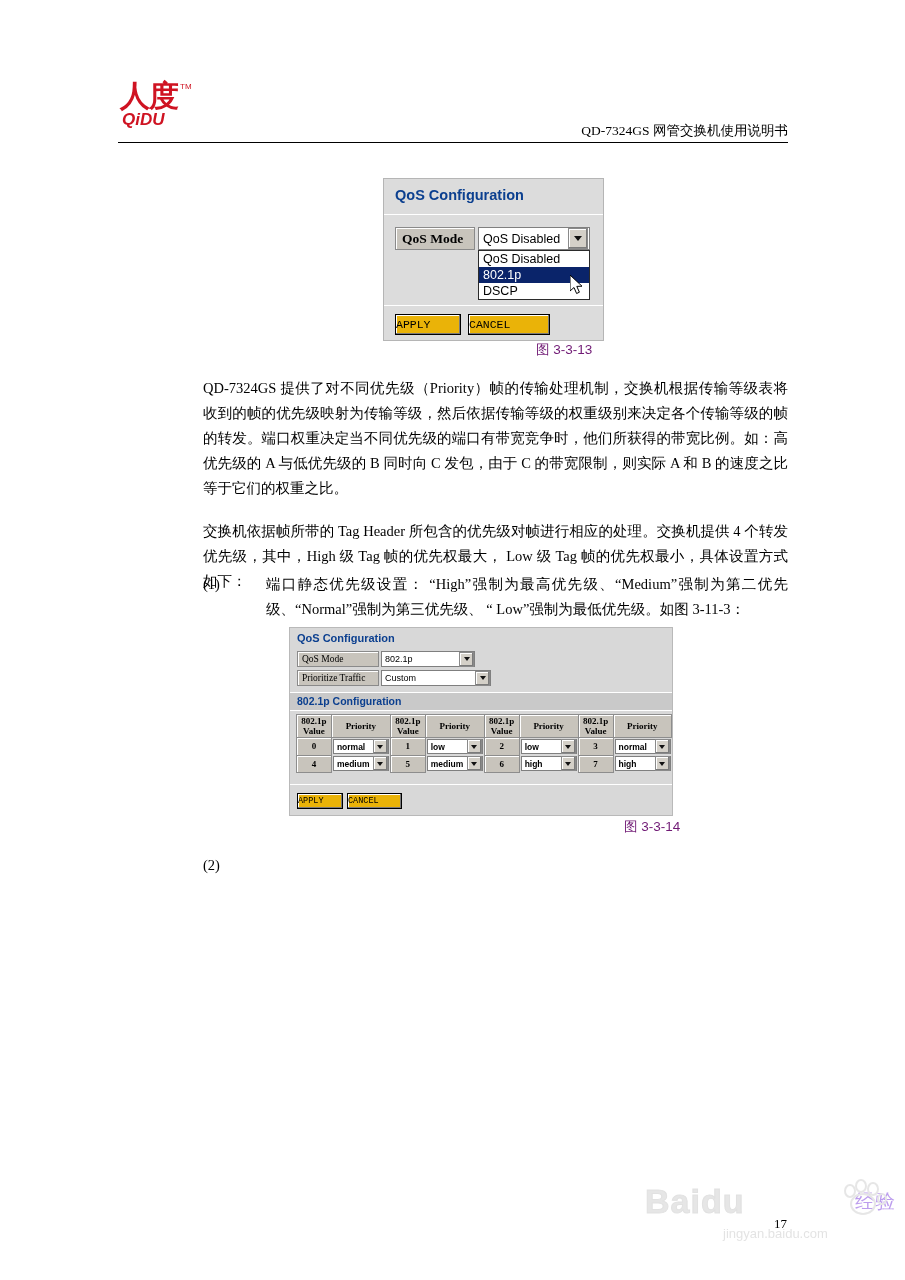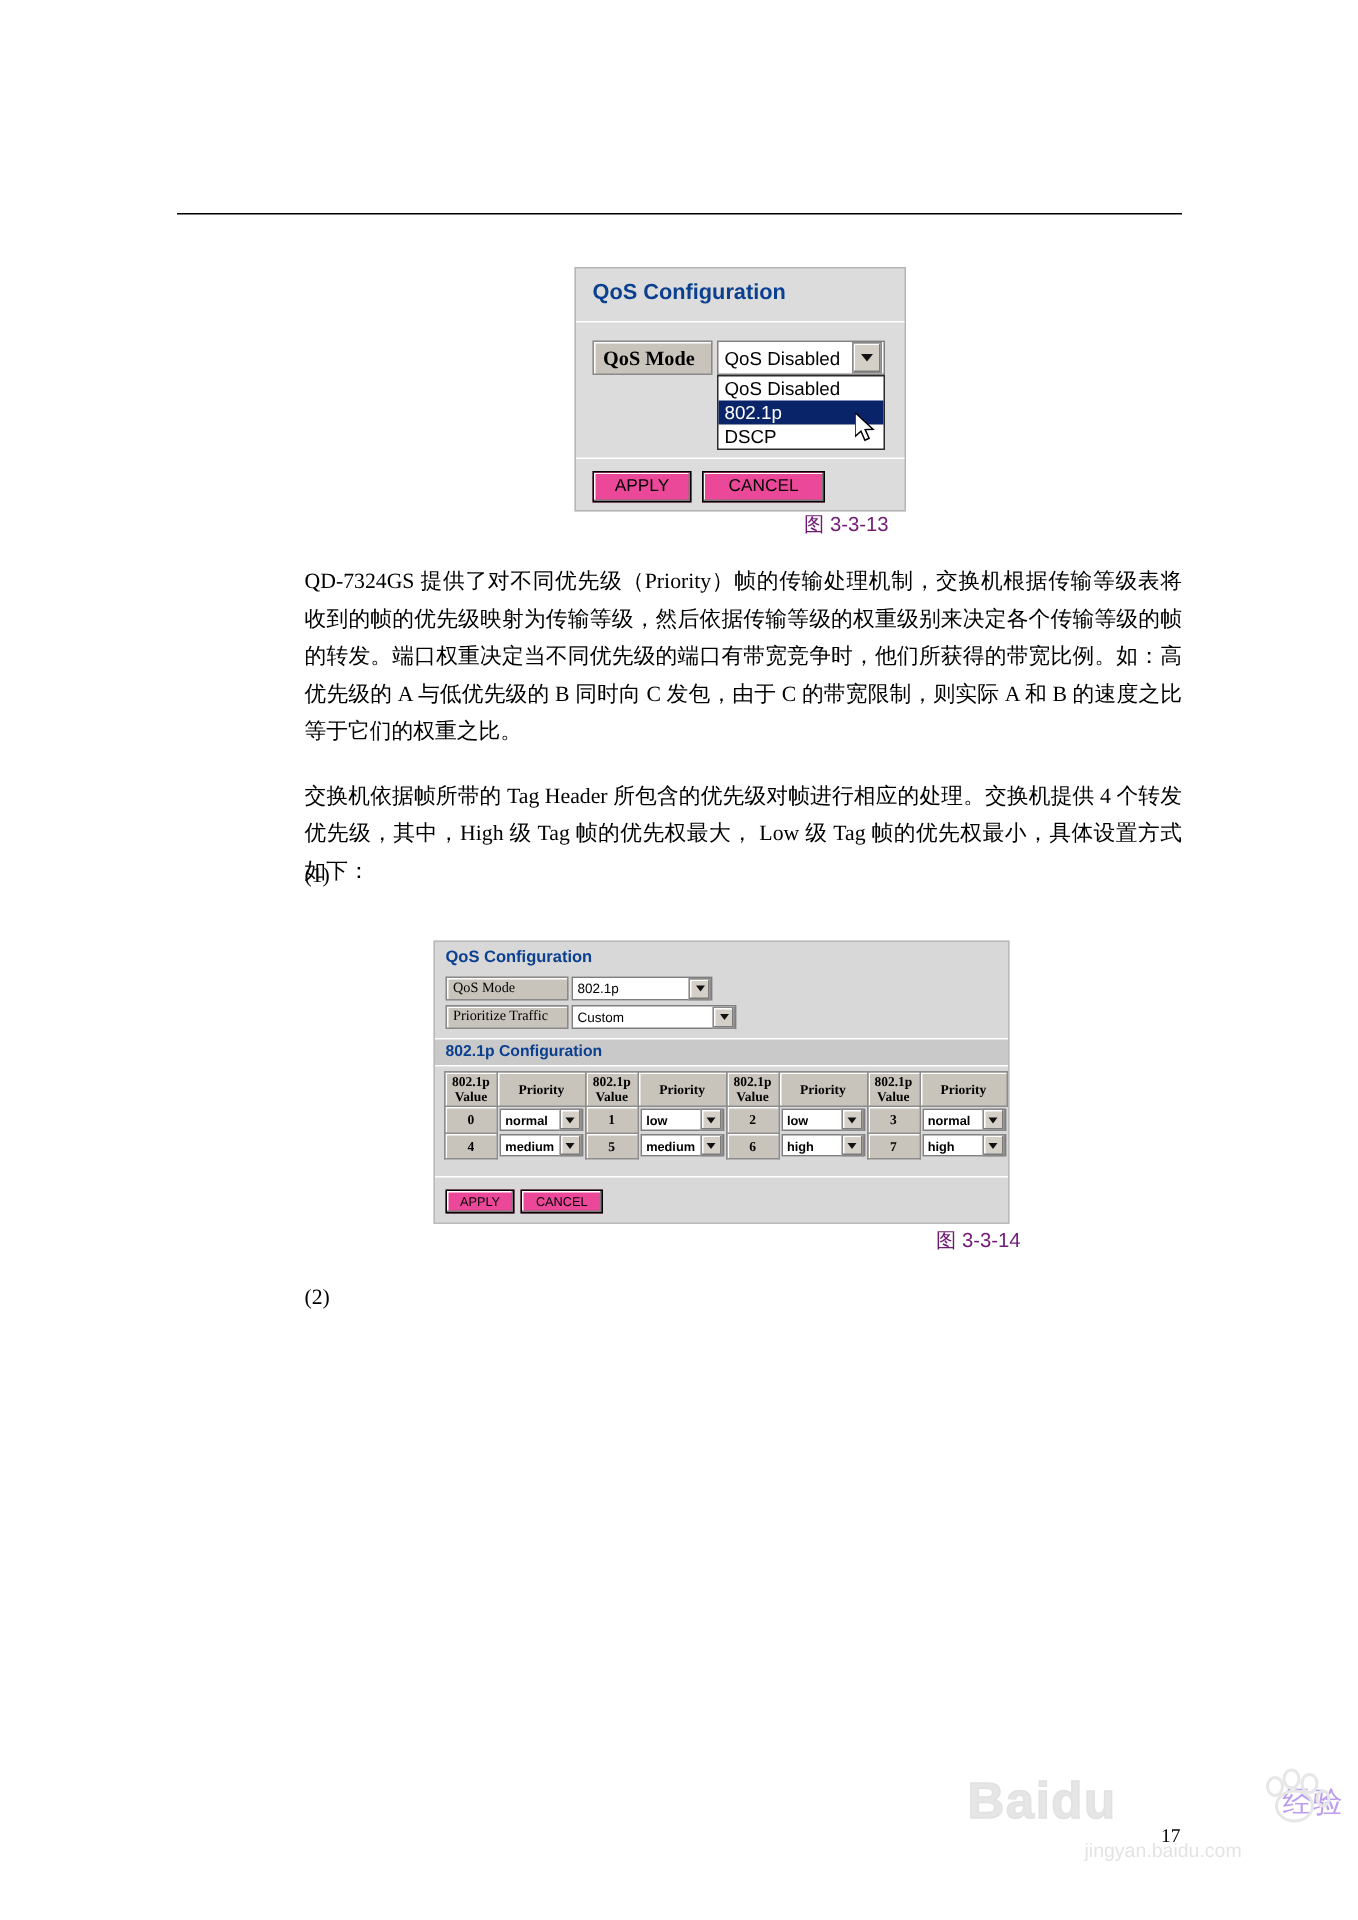--- a/index.html
+++ b/index.html
@@ -90,26 +90,25 @@
     border: 1px solid #9a9a9a;
     position: absolute;
     font-family: "Liberation Sans", sans-serif;
   }
   .panel-title {
     color: #0b3f8f;
     font-weight: bold;
     font-family: "Liberation Sans", sans-serif;
   }
   .btn {
-    background: #ec4899;
+    background: #eab308;
     border: 1px solid #000;
     box-shadow: inset -1px -1px 0 #7b7b7b, inset 1px 1px 0 #ffffff;
-    font-family: Liberation Sans, sans-serif;
-    color: #000;
-    text-align: center;
+    font-family: Liberation Mono, monospace;
+    color: #000;
     cursor: pointer;
     display: inline-block;
   }
   .cell-label {
     background: #c8c4bc;
     border: 1px solid #8a8a8a;
     box-shadow: inset 1px 1px 0 #ffffff;
     font-family: "Liberation Serif", serif;
     font-weight: bold;
     color: #000;
@@ -481,20 +480,28 @@
     position: absolute;
     left: 196px;
     top: -4px;
   }
 </style>
 </head>
 <body>
 
 <div class="page">
 
+  <div class="header">
+    <div class="logo">
+      <div class="logo-mark">人度</div>
+      <div class="logo-tm">TM</div>
+      <div class="logo-sub">QiDU</div>
+    </div>
+    <div class="header-title">QD-7324GS 网管交换机使用说明书</div>
+  </div>
   <div class="header-rule"></div>
 
   <div id="fig1" class="winbox">
     <div class="f1-title panel-title">QoS Configuration</div>
     <div class="f1-rule"></div>
 
     <div class="f1-mode-label cell-label">QoS Mode</div>
 
     <div class="f1-select selectbox">
       <span>QoS Disabled</span>
@@ -519,20 +526,21 @@
     <div class="f1-apply btn">APPLY</div>
     <div class="f1-cancel btn">CANCEL</div>
   </div>
   <div class="fig-caption" style="left:536px; top:341px;">图 3-3-13</div>
 
   <div class="para" style="left:203px; top:376px; width:585px;">QD-7324GS 提供了对不同优先级（Priority）帧的传输处理机制，交换机根据传输等级表将收到的帧的优先级映射为传输等级，然后依据传输等级的权重级别来决定各个传输等级的帧的转发。端口权重决定当不同优先级的端口有带宽竞争时，他们所获得的带宽比例。如：高优先级的 A 与低优先级的 B 同时向 C 发包，由于 C 的带宽限制，则实际 A 和 B 的速度之比等于它们的权重之比。</div>
 
   <div class="para" style="left:203px; top:519px; width:585px;">交换机依据帧所带的 Tag Header 所包含的优先级对帧进行相应的处理。交换机提供 4 个转发优先级，其中，High 级 Tag 帧的优先权最大， Low 级 Tag 帧的优先权最小，具体设置方式如下：</div>
 
   <div class="num-item" style="left:203px; top:572px; width:30px;">(1)</div>
+  <div class="para" style="left:266px; top:572px; width:522px;">端口静态优先级设置： “High”强制为最高优先级、“Medium”强制为第二优先级、“Normal”强制为第三优先级、 “ Low”强制为最低优先级。如图 3-11-3：</div>
 
   <div id="fig2" class="winbox">
     <div class="f2-title panel-title">QoS Configuration</div>
 
     <div class="f2-row1-label cell-label">QoS Mode</div>
     <div class="f2-row1-sel selectbox">
       <span>802.1p</span>
       <span class="sel-arrow mini">
           <span class="caret small"></span>
         </span>

